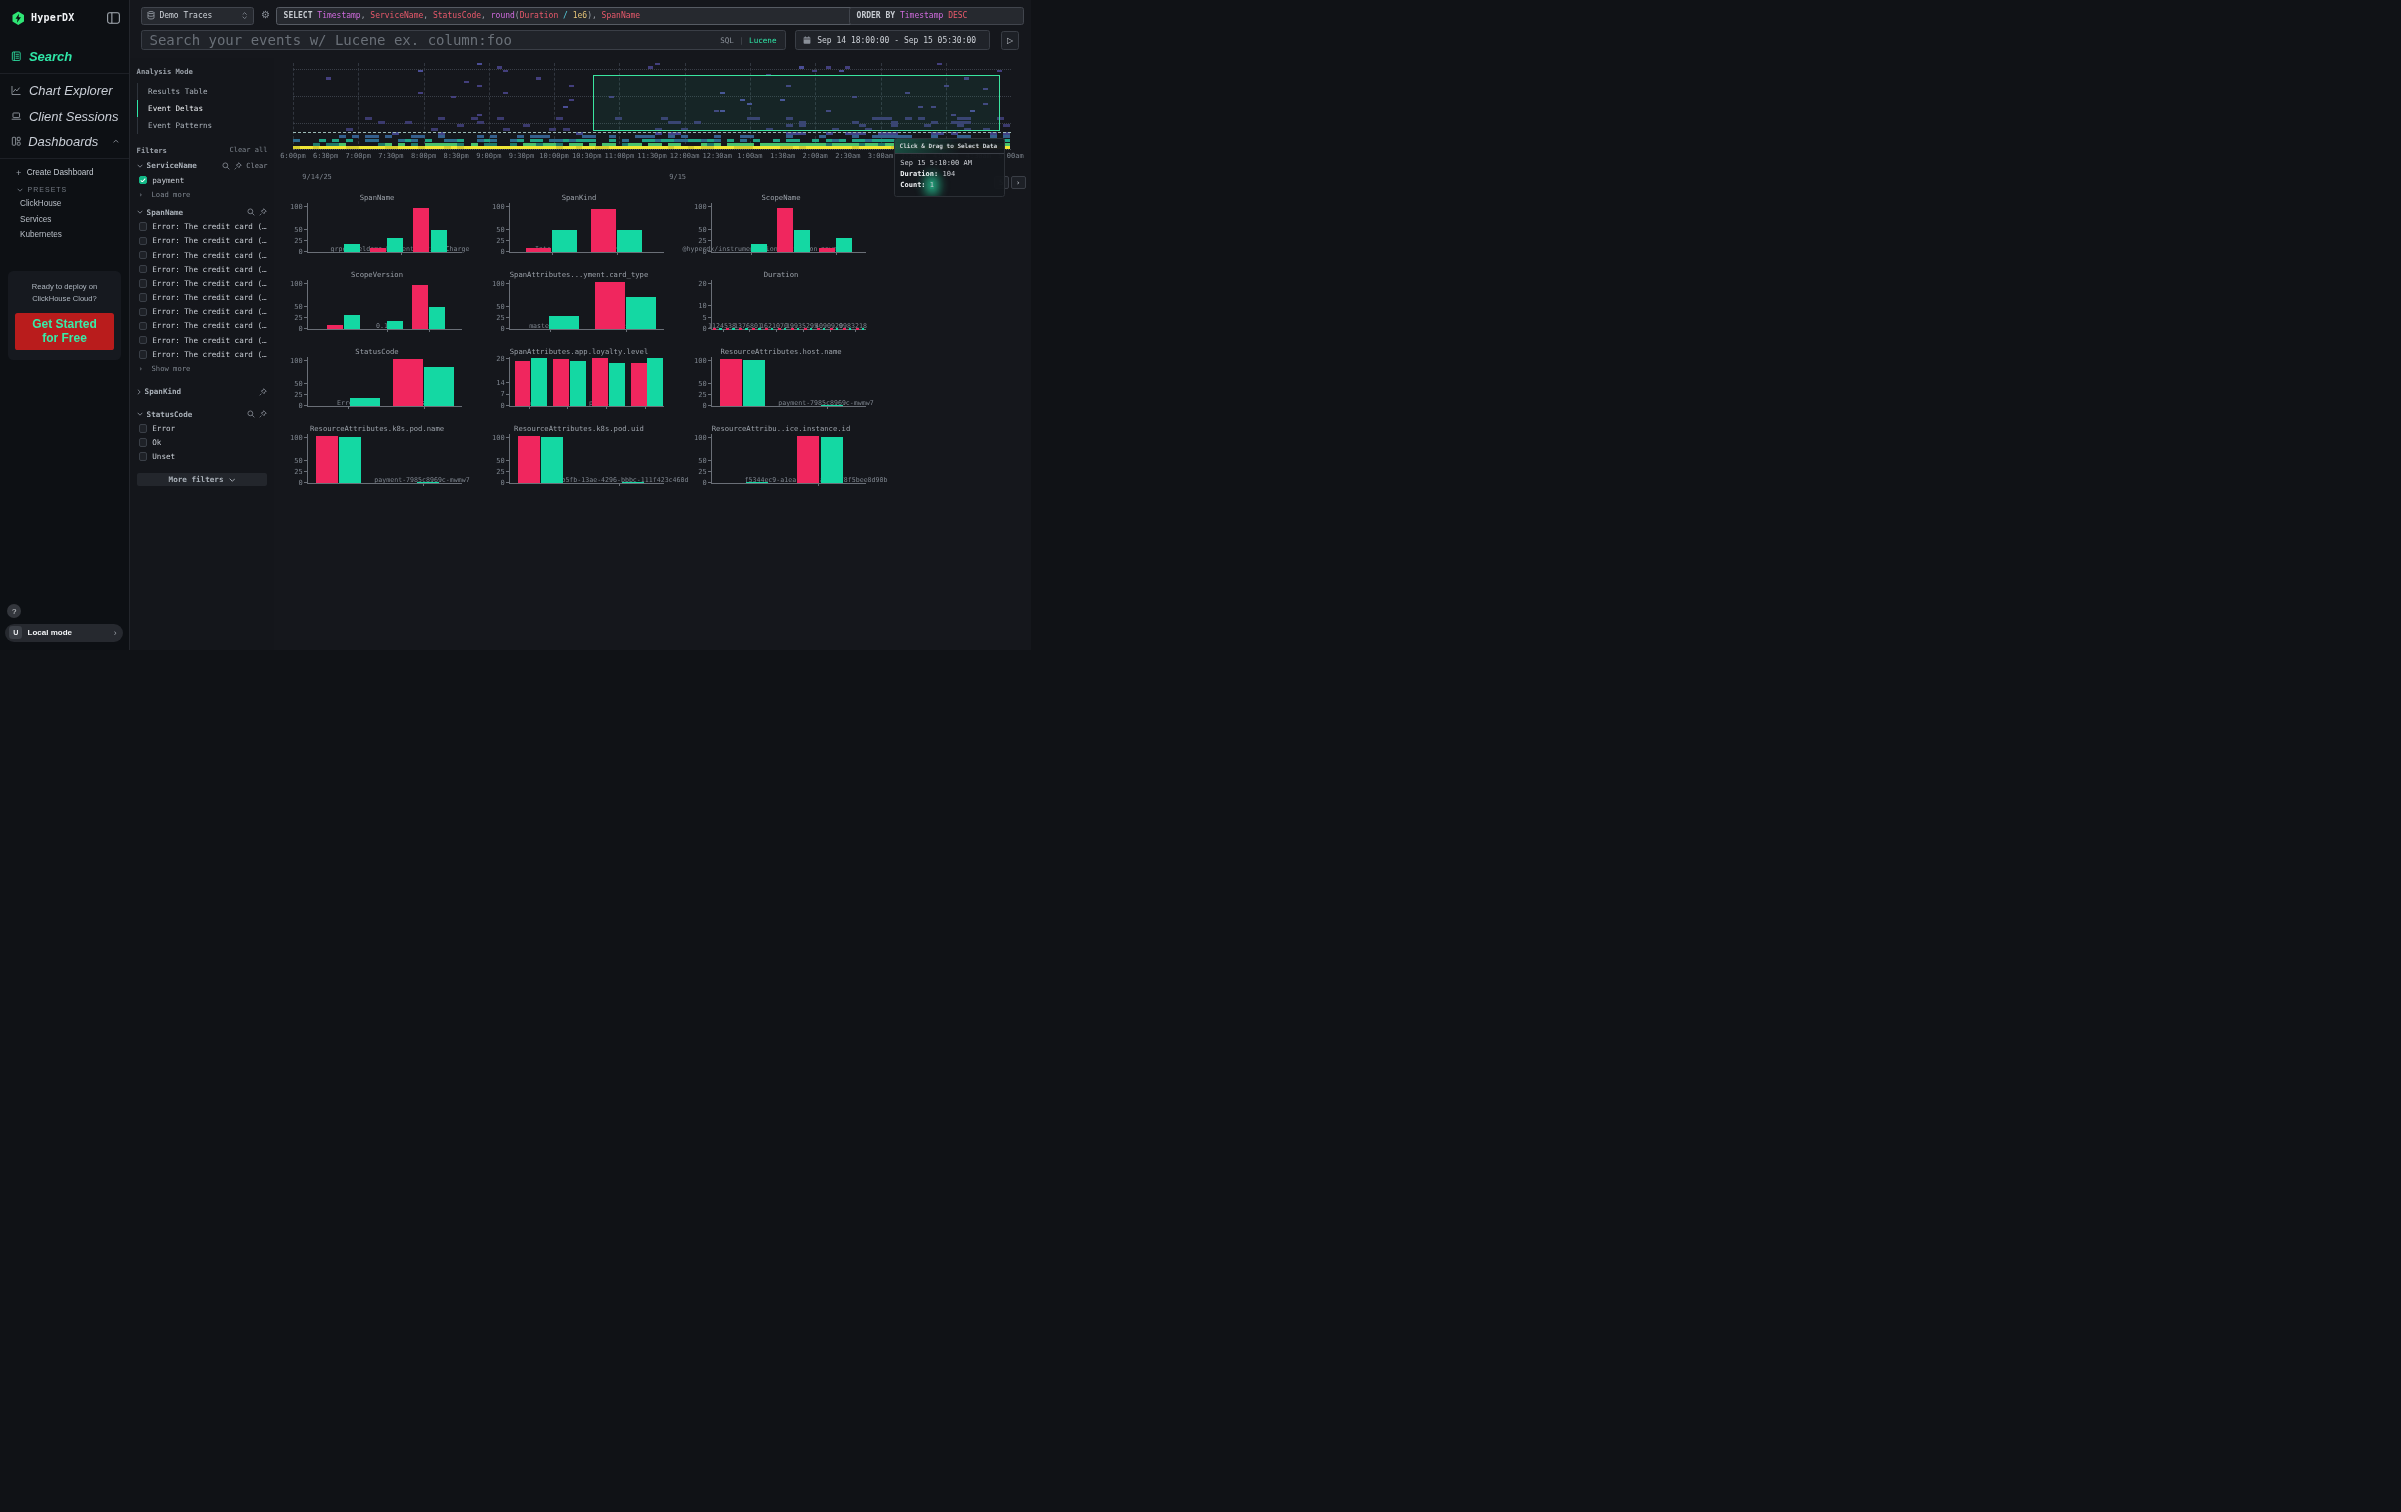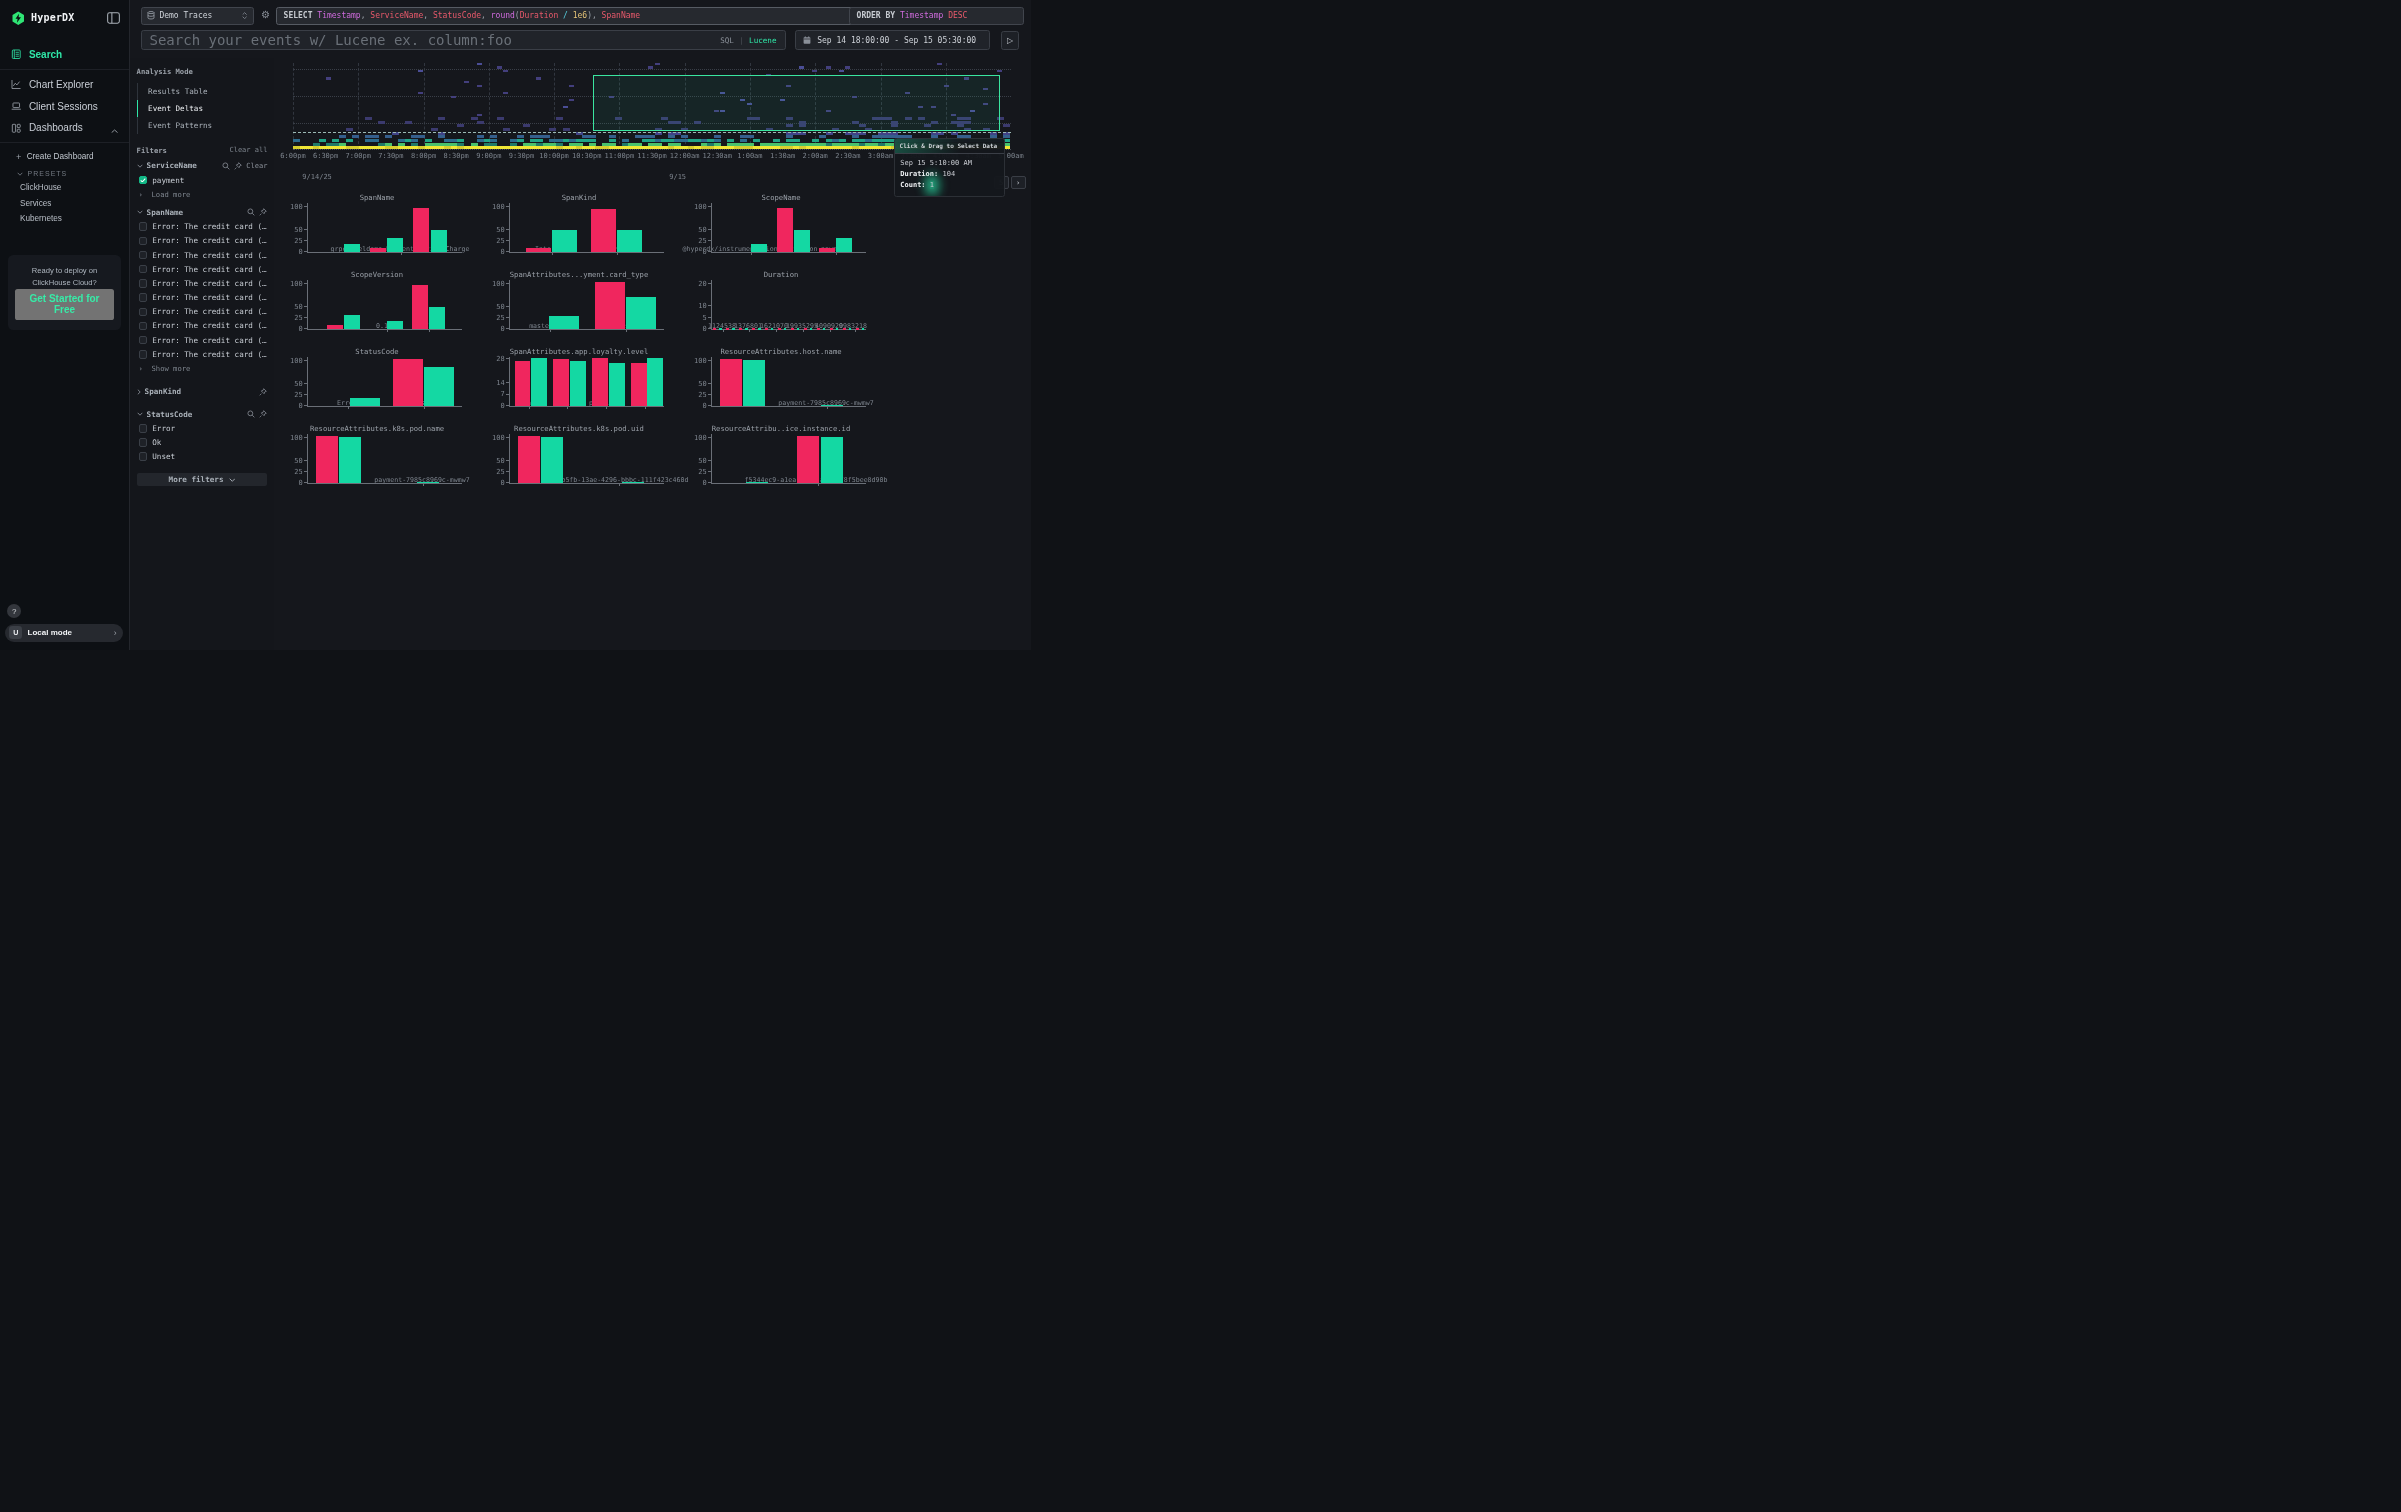--- a/index.html
+++ b/index.html
@@ -10,35 +10,35 @@
 
   
   .sidebar { position:absolute; left:0; top:0; width:130px; height:100%;
              background:#0d1014; border-right:0.7px solid #23262c; }
   .logo-row { display:flex; align-items:center; padding:10.5px 9.2px 0 10.5px; }
   .logo-hex { width:14.5px; height:14.5px; margin-right:6px; }
   .logo-text { font-weight:bold; font-size:10px; color:#f2f4f7; letter-spacing:0.2px; flex:1;
                font-family:"DejaVu Sans Mono", monospace;}
   .collapse-btn { width:13px; height:12px; cursor:pointer; }
   .nav { margin-top:18.4px; }
-  .nav-item { display:flex; align-items:flex-end; gap:7.2px; padding:5.3px 10.5px; font-size:10px;
-              color:#c9ced6; cursor:pointer; }
+  .nav-item { display:flex; align-items:center; gap:7.2px; padding:5.3px 10.5px; font-size:13px;
+              color:#c9ced6; cursor:pointer;font-style:italic; }
   .nav-item .ni-icon { width:11.2px; display:flex; justify-content:center; }
   .nav-item.active { color:#2fe6a7; font-weight:bold; }
   .nav-item .spacer { flex:1; }
   .divider { height:0.7px; background:#1d2026; margin:4px 0; }
   .sub-row { display:flex; align-items:center; gap:5.3px; padding:4.6px 10.5px 4.6px 16px;
              font-size:8.2px; color:#c2c8cf; cursor:pointer; }
   .presets-label { display:flex; align-items:center; gap:4.6px; padding:4px 10.5px 2.6px 17px;
                    font-size:7px; letter-spacing:1px; color:#737a83; cursor:pointer; }
   .preset-item { padding:3.3px 10.5px 3.3px 20px; font-size:8.2px; color:#b9bfc7; cursor:pointer; }
   .promo { margin:28px 8px 0 8px; background:#16191f; border-radius:5.3px; padding:10.5px 6.6px; text-align:center; }
   .promo-line { font-size:7.6px; color:#aeb6bf; line-height:1.55; }
-  .promo-btn { display:inline-block; background:#737373; color:#37eca8;
-               font-weight:bold; font-size:10px; padding:4.6px 12px; border-radius:2.6px; cursor:pointer; }
+  .promo-btn { margin-top:8px; display:inline-block; background:#b91c1c; color:#37eca8;
+               font-weight:bold; font-size:12px; padding:4.6px 12px; border-radius:2.6px; cursor:pointer; }
   .help-circle { position:absolute; left:7.2px; bottom:32px; width:14px; height:14px; border-radius:50%;
                  background:#33363c; color:#d6dade; font-size:8px; display:flex; align-items:center;
                  justify-content:center; cursor:pointer; }
   .user-pill { position:absolute; left:5.3px; bottom:8px; width:118px; height:18.4px; background:#26292f;
                border-radius:9.2px; display:flex; align-items:center; padding:0 4px; cursor:pointer; }
   .user-avatar { width:13px; height:13px; border-radius:3.3px; background:#3b3f46; color:#e8eaee;
                  font-size:7.2px; font-weight:bold; display:flex; align-items:center; justify-content:center; }
   .user-label { flex:1; margin-left:5.3px; font-size:8px; font-weight:bold; color:#f0f2f5; }
   .user-chevron { color:#9aa0a8; font-size:8.5px; padding-right:2.6px; }
 

